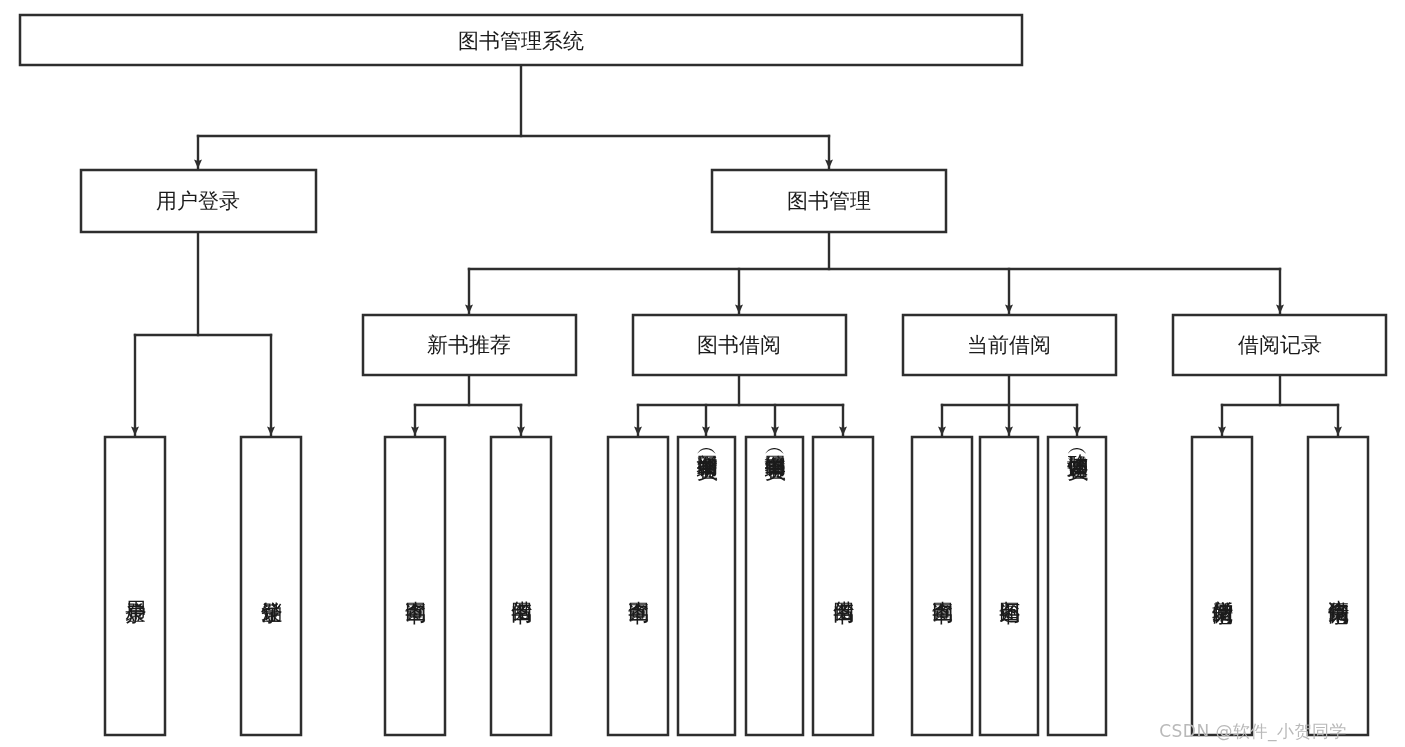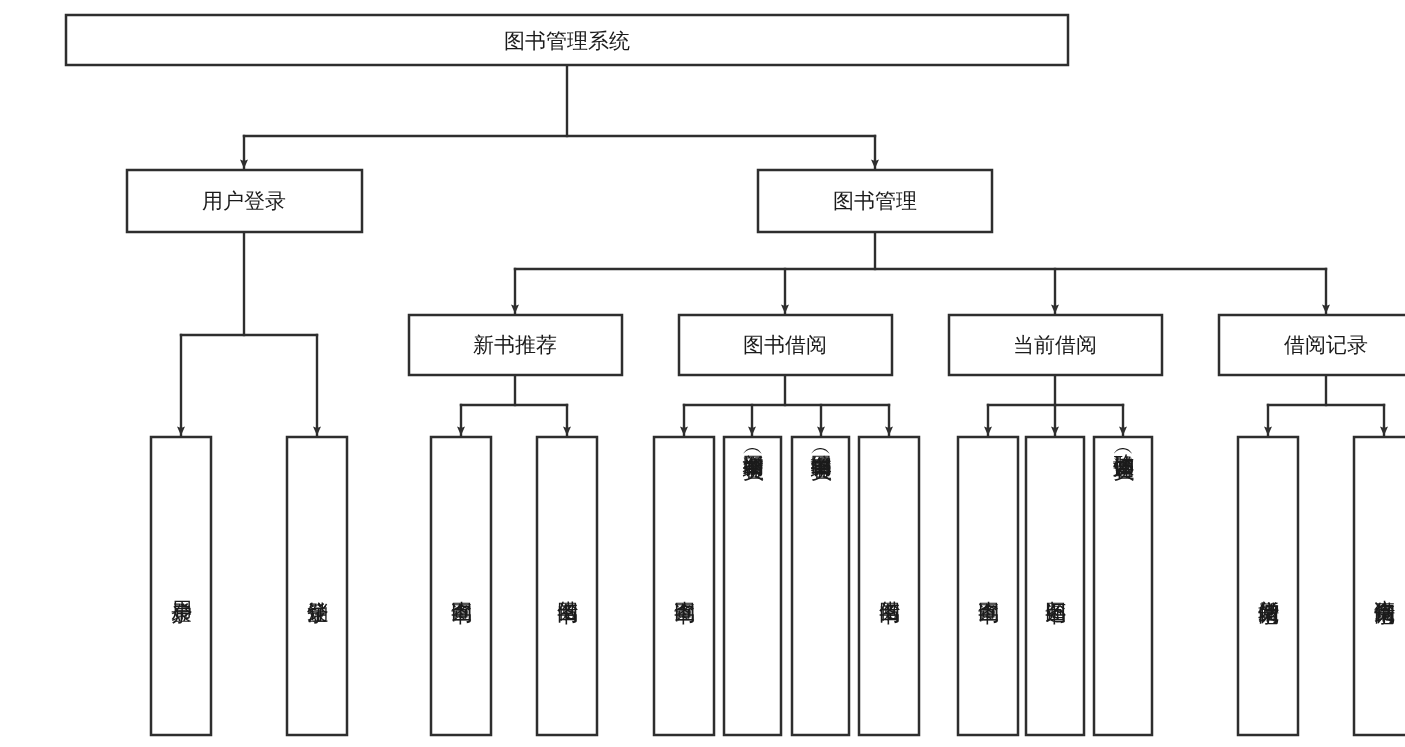--- a/index.html
+++ b/index.html
@@ -11,21 +11,20 @@
     width: 1405px;
     height: 747px;
     font-family: "DejaVu Sans", "Liberation Sans", sans-serif;
     overflow: hidden;
   }
   #diagram-root {
     position: relative;
     width: 1355px;
     height: 747px;
     background: #ffffff;
-    margin-left: 46px;
   }
   svg#flow-svg {
     position: absolute;
     left: 0;
     top: 0;
     width: 1405px;
     height: 747px;
     display: block;
   }
   .node-box {
@@ -190,13 +189,14 @@
   <div class="vlabel" style="left:746px; top:437px; width:57px; height:298px; justify-content:flex-start;">编辑图书（管理员）</div>
   <div class="vlabel" style="left:813px; top:437px; width:60px; height:298px;">借阅图书</div>
 
   <div class="vlabel" style="left:912px; top:437px; width:60px; height:298px;">查询图书</div>
   <div class="vlabel" style="left:980px; top:437px; width:58px; height:298px;">归还图书</div>
   <div class="vlabel" style="left:1048px; top:437px; width:58px; height:298px; justify-content:flex-start;">确认归还（管理员）</div>
 
   <div class="vlabel" style="left:1192px; top:437px; width:60px; height:298px;">新增借阅记录</div>
   <div class="vlabel" style="left:1308px; top:437px; width:60px; height:298px;">查询借阅记录</div>
 
+  <div class="watermark">CSDN @软件_小贺同学</div>
 </div>
 
 </body></html>

